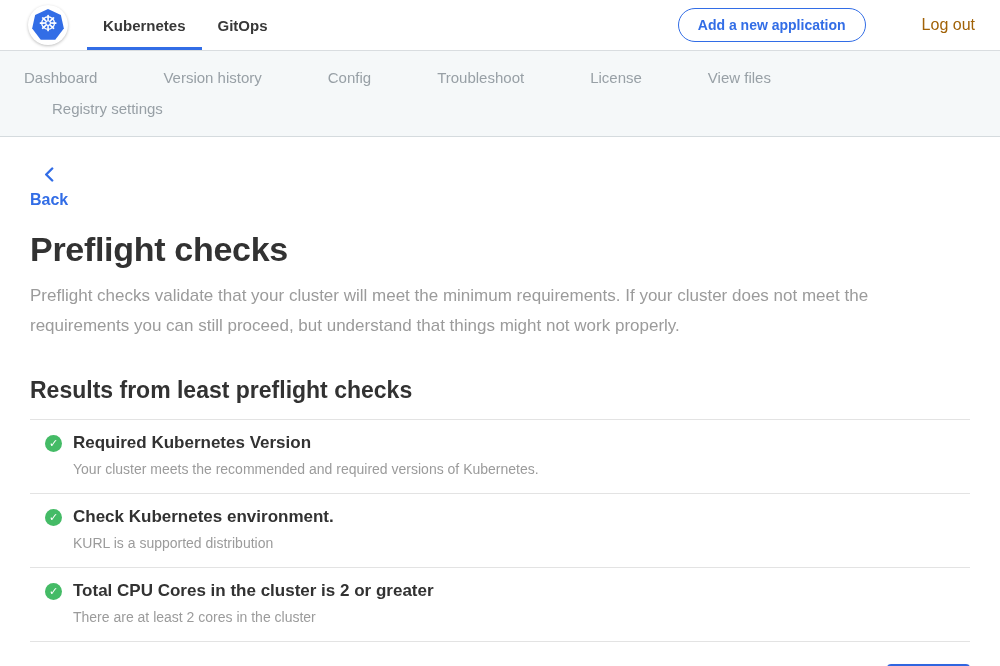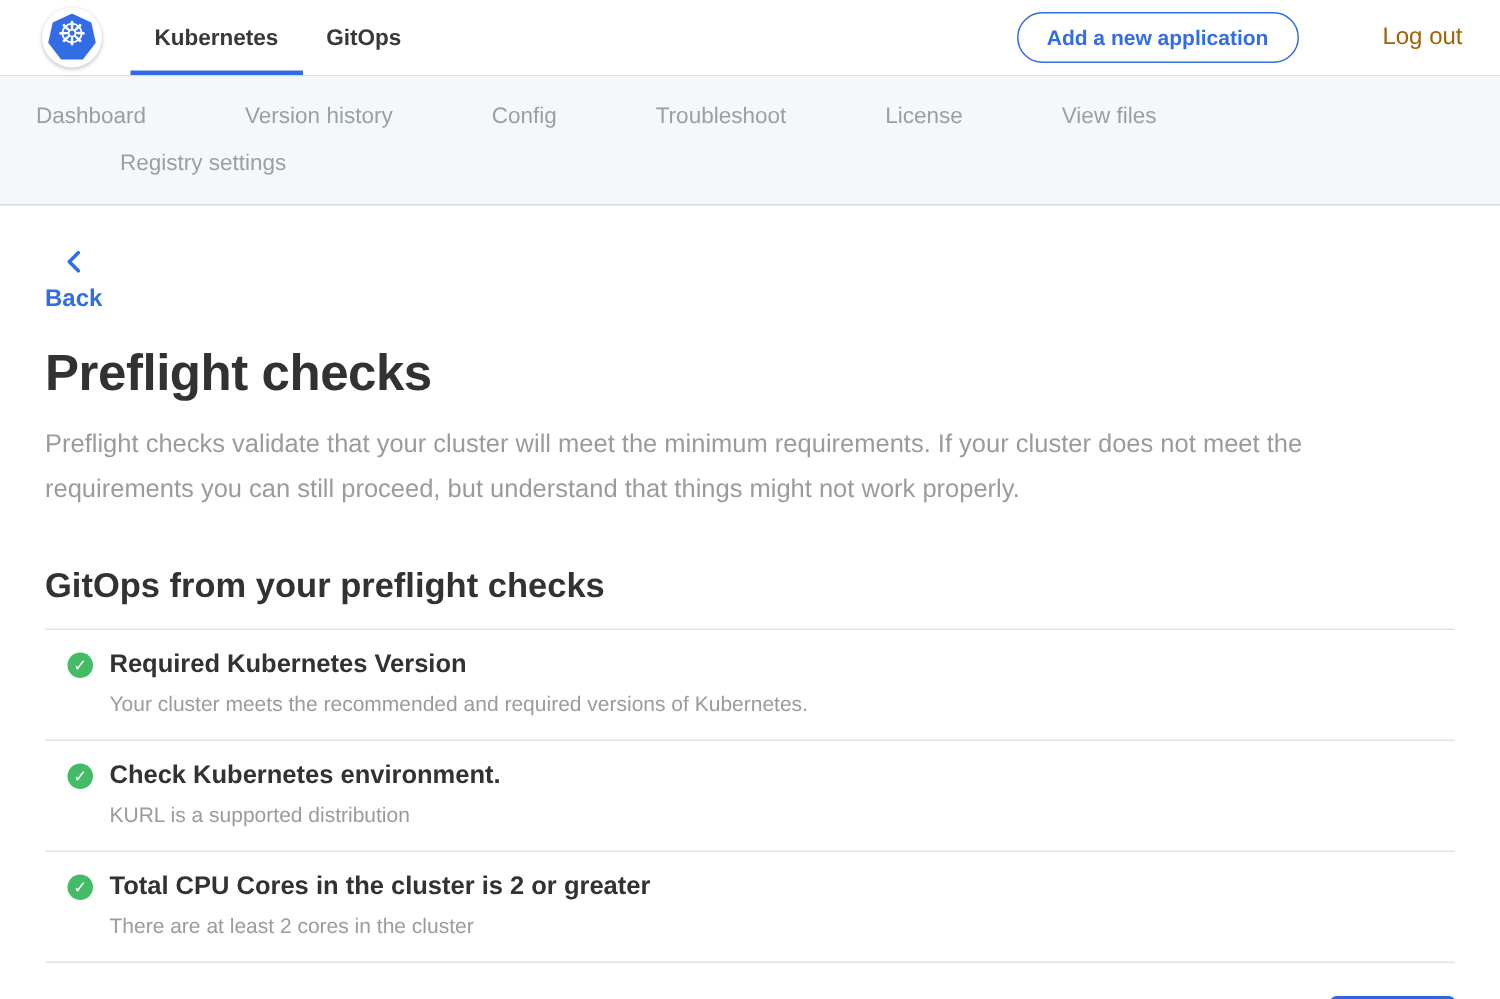--- a/index.html
+++ b/index.html
@@ -52,21 +52,21 @@
   .subnav{
     background:var(--subnav-bg);
     border-bottom:1px solid #d5dbde;
     padding:11px 0 12px;
   }
   .subnav-row{
     display:flex;gap:66px;padding-left:24px;
     height:31px;align-items:center;
     font-size:15px;color:#98a0a6;
   }
-  .subnav-row.second{padding-left:52px;margin-left:28px;}
+  .subnav-row.second{padding-left:52px;}
   .subnav-item{cursor:pointer;white-space:nowrap;}
 
   
   main{padding:30px 30px 0;}
   .back-link{
     display:inline-flex;align-items:center;gap:9px;
     color:var(--accent);font-size:16px;font-weight:700;cursor:pointer;flex-direction:column;
   }
   .back-link svg{display:block;}
   h1.page-title{
@@ -136,21 +136,21 @@
     <svg width="10" height="15" viewBox="0 0 10 15">
       <path d="M8.2 1.5 L2.2 7.5 L8.2 13.5" fill="none" stroke="currentColor" stroke-width="2.4" stroke-linecap="round" stroke-linejoin="round"></path>
     </svg>
     <span>Back</span>
   </div>
 
   <h1 class="page-title">Preflight checks</h1>
 
   <p class="page-desc">Preflight checks validate that your cluster will meet the minimum requirements. If your cluster does not meet the requirements you can still proceed, but understand that things might not work properly.</p>
 
-  <h2 class="results-title">GitOps from your preflight checks</h2>
+  <h2 class="results-title">Results from least preflight checks</h2>
 
   <div class="check-list">
 
     <div class="check-item">
       <div class="check-head">
         <span class="check-icon">✓</span>
         <span class="check-title">Required Kubernetes Version</span>
       </div>
       <div class="check-desc">Your cluster meets the recommended and required versions of Kubernetes.</div>
     </div>

